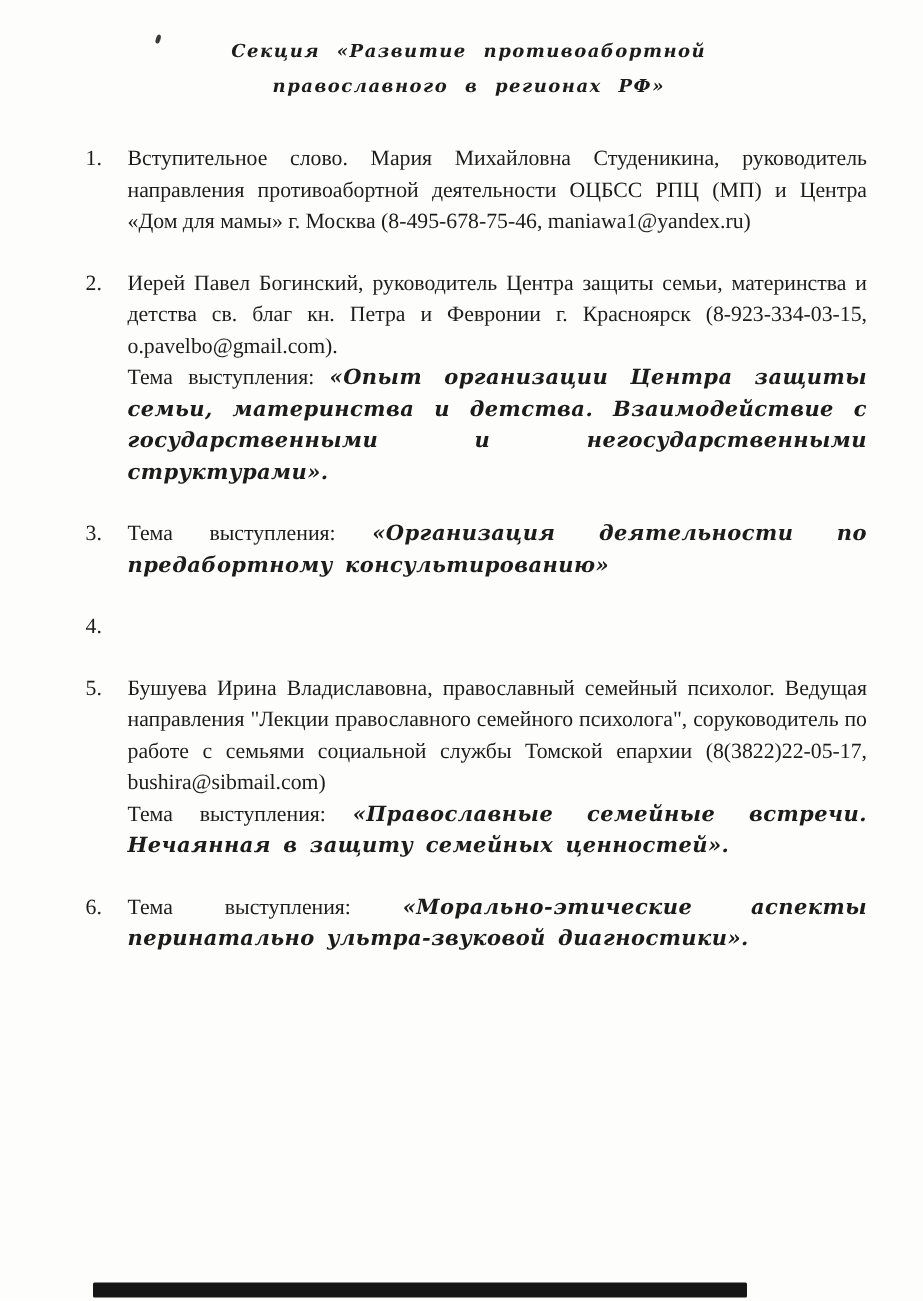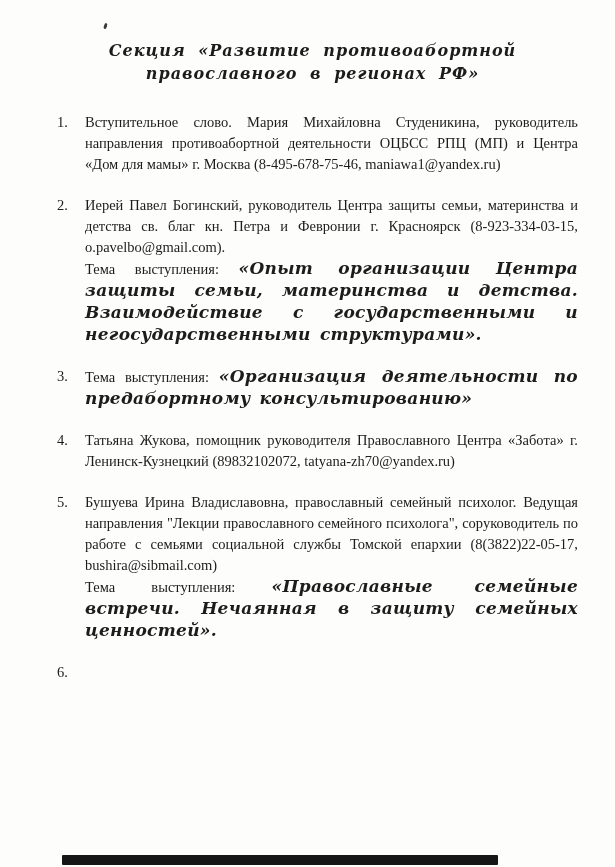--- a/index.html
+++ b/index.html
@@ -15,25 +15,25 @@
     color: #1c1c1c;
     overflow: hidden;
     box-sizing: border-box;
     padding: 23px 37px 0 57px;
   }
   .doc-title {
     text-align: center;
     font-family: "DejaVu Serif", serif;
     font-style: italic;
     font-weight: 700;
-    font-size: 16px;
+    font-size: 12px;
     line-height: 23px;
     letter-spacing: 1px;
     word-spacing: 6px;
-    margin: 16px 10px 27px 0;
+    margin: 0 10px 27px 0;
   }
   .item {
     display: flex;
     margin-bottom: 20px;
   }
   .item-number {
     flex: none;
     width: 28px;
     font-size: 14.5px;
     line-height: 21px;
@@ -44,21 +44,21 @@
     text-align: justify;
     font-size: 14.5px;
     line-height: 21px;
   }
   .email { }
   .theme-label { }
   .theme-text {
     font-family: "DejaVu Serif", serif;
     font-style: italic;
     font-weight: 700;
-    font-size: 17px;
+    font-size: 14px;
     letter-spacing: 0.3px;
     word-spacing: 3px;
   }
   .ink-speck {
     position: absolute;
     left: 104px; top: 23px;
     width: 3px; height: 6px;
     background: #3a3a3a;
     border-radius: 50% 50% 40% 40%;
     transform: rotate(18deg);
@@ -102,32 +102,32 @@
   <div class="item">
     <div class="item-number">3.</div>
     <div class="item-text">
       <p><span class="theme-label">Тема выступления:</span> <span class="theme-text">«Организация деятельности по предабортному консультированию»</span></p>
     </div>
   </div>
 
   <div class="item">
     <div class="item-number">4.</div>
     <div class="item-text">
-      <p><span>Татьяна Жукова, помощник руководителя Православного Центра «Забота» г. Ленинск-Кузнецкий (89832102072, </span><span class="email">tatyana-zh70@yandex.ru</span><span>)</span></p>
     </div>
   </div>
 
   <div class="item">
     <div class="item-number">5.</div>
     <div class="item-text">
       <p><span>Бушуева Ирина Владиславовна, православный семейный психолог. Ведущая направления "Лекции православного семейного психолога", соруководитель по работе с семьями социальной службы Томской епархии (8(3822)22-05-17, bushira@sibmail.com)</span><span class="email"></span><span></span></p>
       <p><span class="theme-label">Тема выступления:</span> <span class="theme-text">«Православные семейные встречи. Нечаянная в защиту семейных ценностей».</span></p>
     </div>
   </div>
 
   <div class="item">
     <div class="item-number">6.</div>
     <div class="item-text">
+      <p><span class="theme-label">Тема выступления:</span> <span class="theme-text">«Морально-этические аспекты перинатально ультра-звуковой диагностики».</span></p>
     </div>
   </div>
 
   <div class="scan-bar"></div>
 </div>
 
 </body></html>

